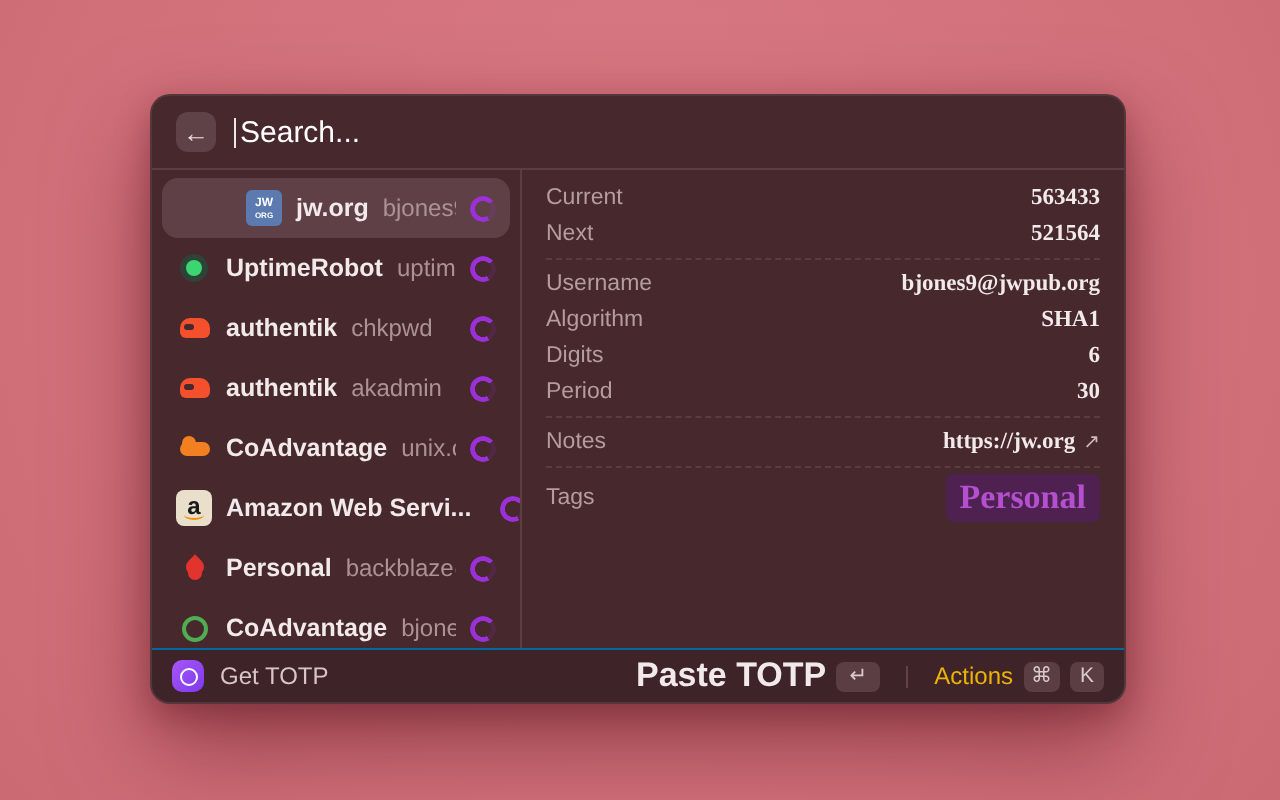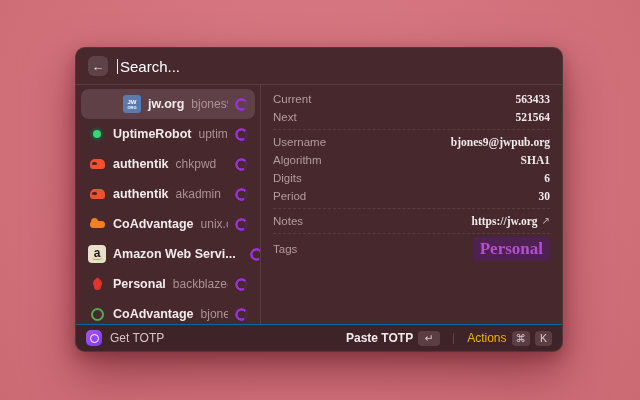--- a/index.html
+++ b/index.html
@@ -86,21 +86,21 @@
   .footer { flex:1; display:flex; align-items:center; gap:8px; padding:0 10px;
     border-top:1px solid #0369a1; background:rgba(0,0,0,0.10); }
   .ext-icon { width:16px; height:16px; border-radius:5px; flex:none;
     background:linear-gradient(135deg,#a855f7,#7c3aed); display:flex; align-items:center;
     justify-content:center; }
   .ext-icon::before { content:""; width:7px; height:7px; border:1.8px solid #fff;
     border-radius:50%; }
   .footer-app { font-size:12px; color:#d8c5c8; }
   .footer-spacer { flex:1; }
   .action-group { display:flex; align-items:center; gap:5px; cursor:pointer; }
-  .action-primary { font-size:12px; font-weight:700; color:#f2eaea; }
+  .action-primary { font-size:17px; font-weight:700; color:#f2eaea; }
   .action-secondary { font-size:12px; color:#eab308; }
   .keycap { min-width:17px; height:15px; padding:0 4px; background:#5b3e44;
     border-radius:4px; color:#dcc9cc; font-size:10.5px; display:flex; align-items:center;
     justify-content:center; }
   .keycap.wide { min-width:22px; }
   .hdivider { width:1px; height:11px; background:#614449; margin:0 5px; }
 </style>
 </head>
 <body>
 

